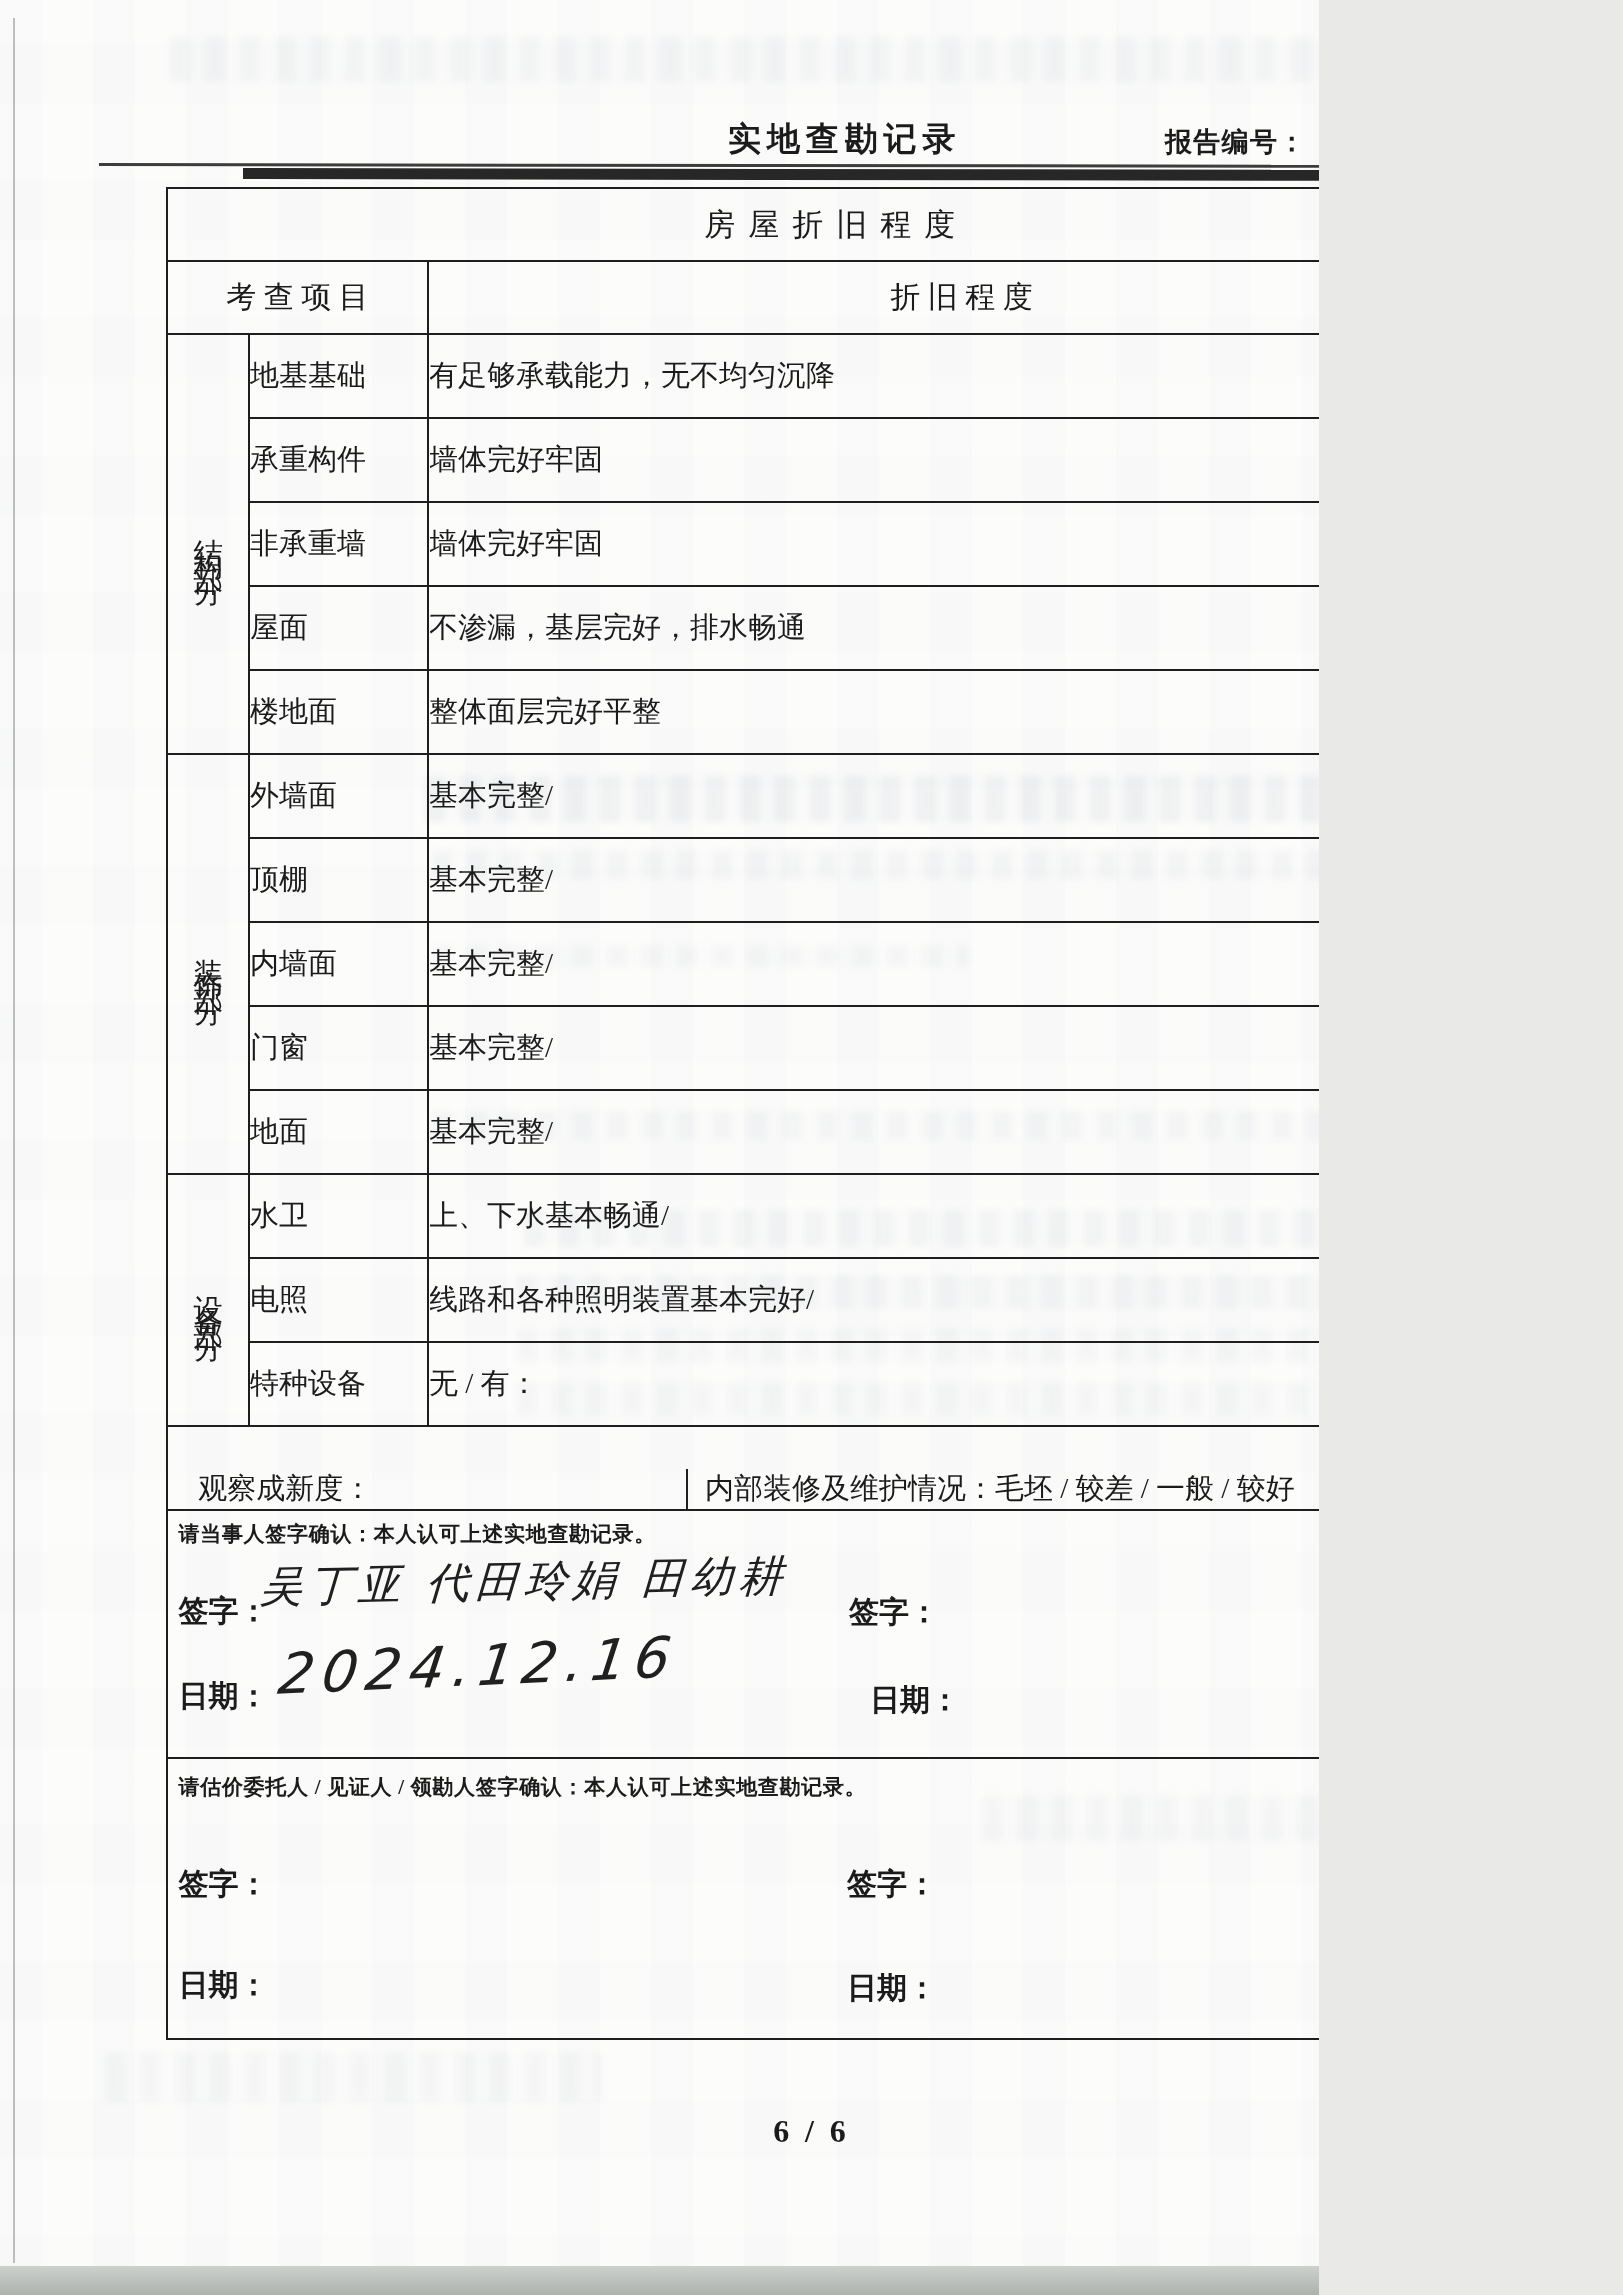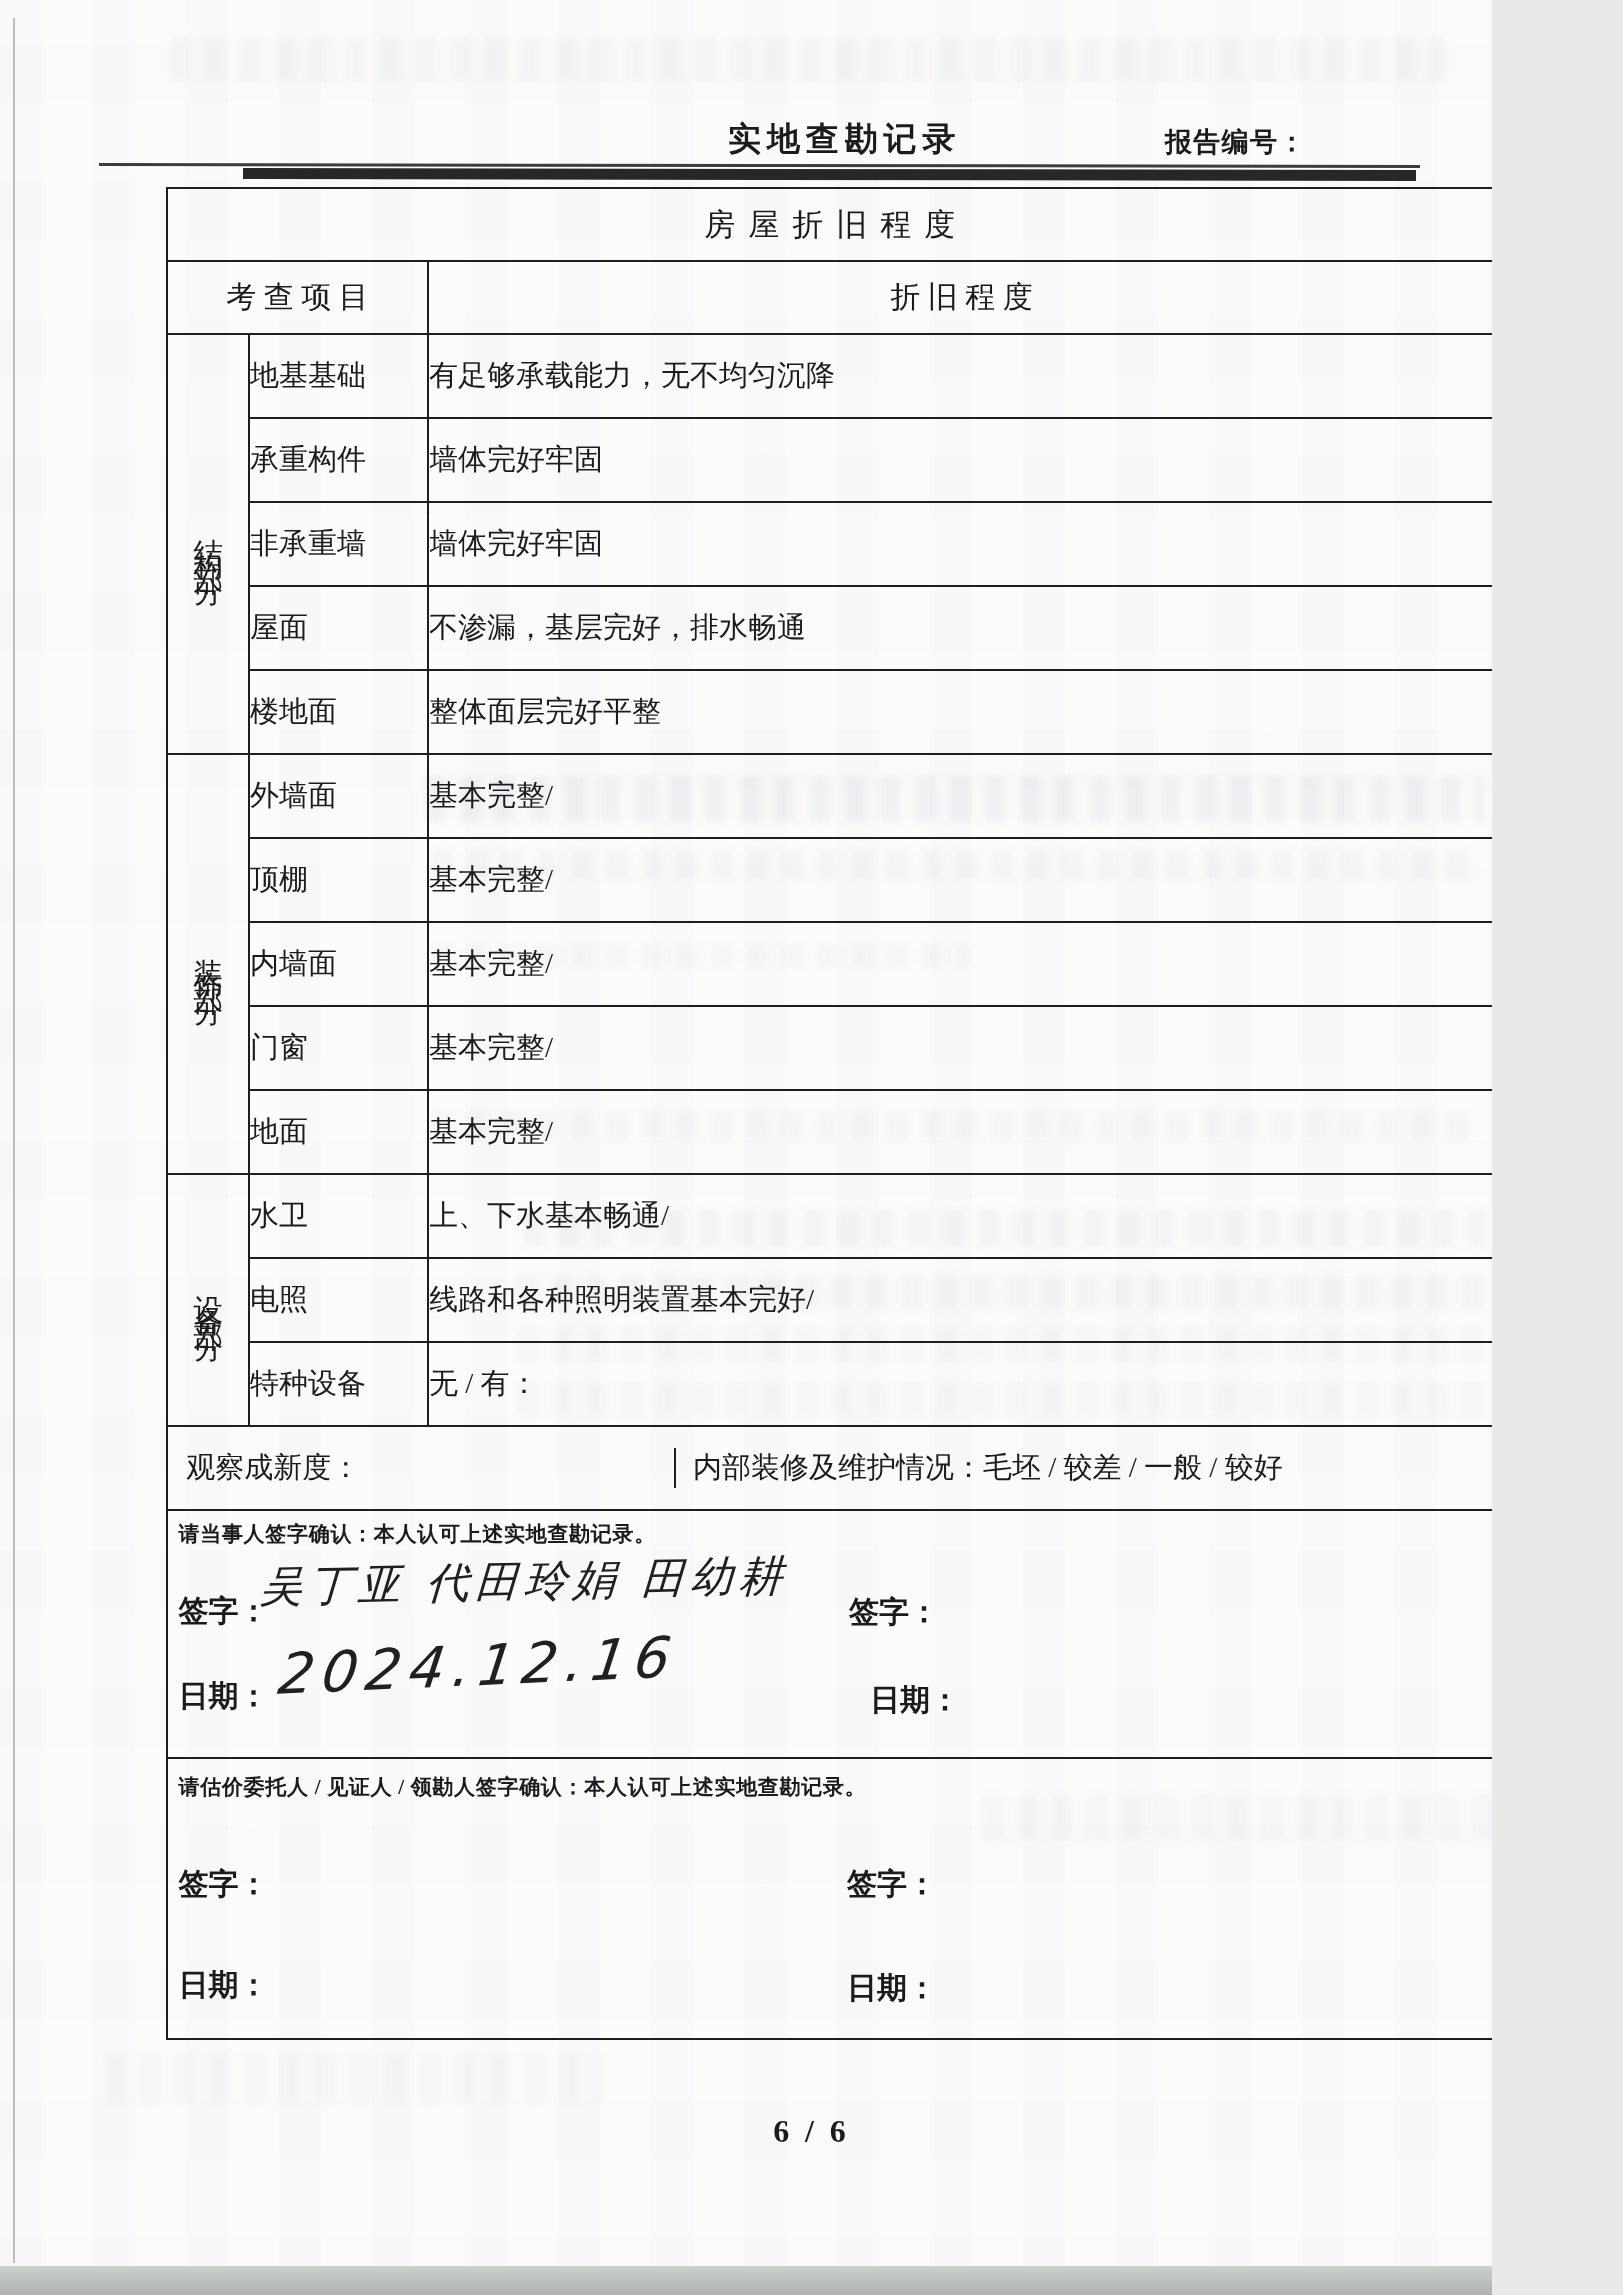--- a/index.html
+++ b/index.html
@@ -1,18 +1,18 @@
 <!DOCTYPE html>
 <html style="font-size:10.5px"><head>
 <meta charset="utf-8">
 <style>
   html,body{margin:0;padding:0;background:#e9e9e7;}
   .page{
     position:relative;
-    width:1492px;height:2295px;
+    width:1319px;height:2295px;
     background:#fcfcfb;
     overflow:hidden;
     font-family:"Liberation Serif","DejaVu Serif",serif;
     color:#1b1b1b;
   }
   
   .scan-overlay{
     position:absolute;inset:0;pointer-events:none;
     background:
       repeating-linear-gradient(90deg, rgba(196,204,216,0.055) 0 42px, rgba(255,255,255,0) 42px 93px),
@@ -58,21 +58,21 @@
   .sheet-title{text-align:center;font-size:31px;letter-spacing:2.6px;margin-left:36px;}
   .col-head{text-align:center;font-size:30px;}
   .group-cell{text-align:center;}
   .vert{
     writing-mode:vertical-rl;text-orientation:upright;
     letter-spacing:13px;font-size:29.5px;line-height:1;
     display:inline-block;
   }
   .item-cell{padding-left:22px;}
   .desc-cell{padding-left:29px;border-radius:31px;}
-  .observe-wrap{display:flex;height:82px;align-items:center;}
+  .observe-wrap{display:flex;height:82px;align-items:flex-end;padding-left:12px;}
   .observe-left{width:508px;border-right:2px solid #1e1e1e;display:flex;align-items:center;padding-left:18.3px;box-sizing:border-box;}
   .observe-right{flex:1;display:flex;align-items:center;padding-left:17px;}
   .section-box{position:relative;width:100%;}
   .party-box{height:246px;}
   .witness-box{height:279px;padding-left:29px;}
   .instr{position:absolute;left:10.5px;top:9.2px;font-size:21px;font-weight:bold;letter-spacing:0.7px;white-space:nowrap;}
   .lab{position:absolute;font-size:30px;font-weight:bold;white-space:nowrap;}
   .hand{
     position:absolute;
     font-family:"DejaVu Sans",sans-serif;

